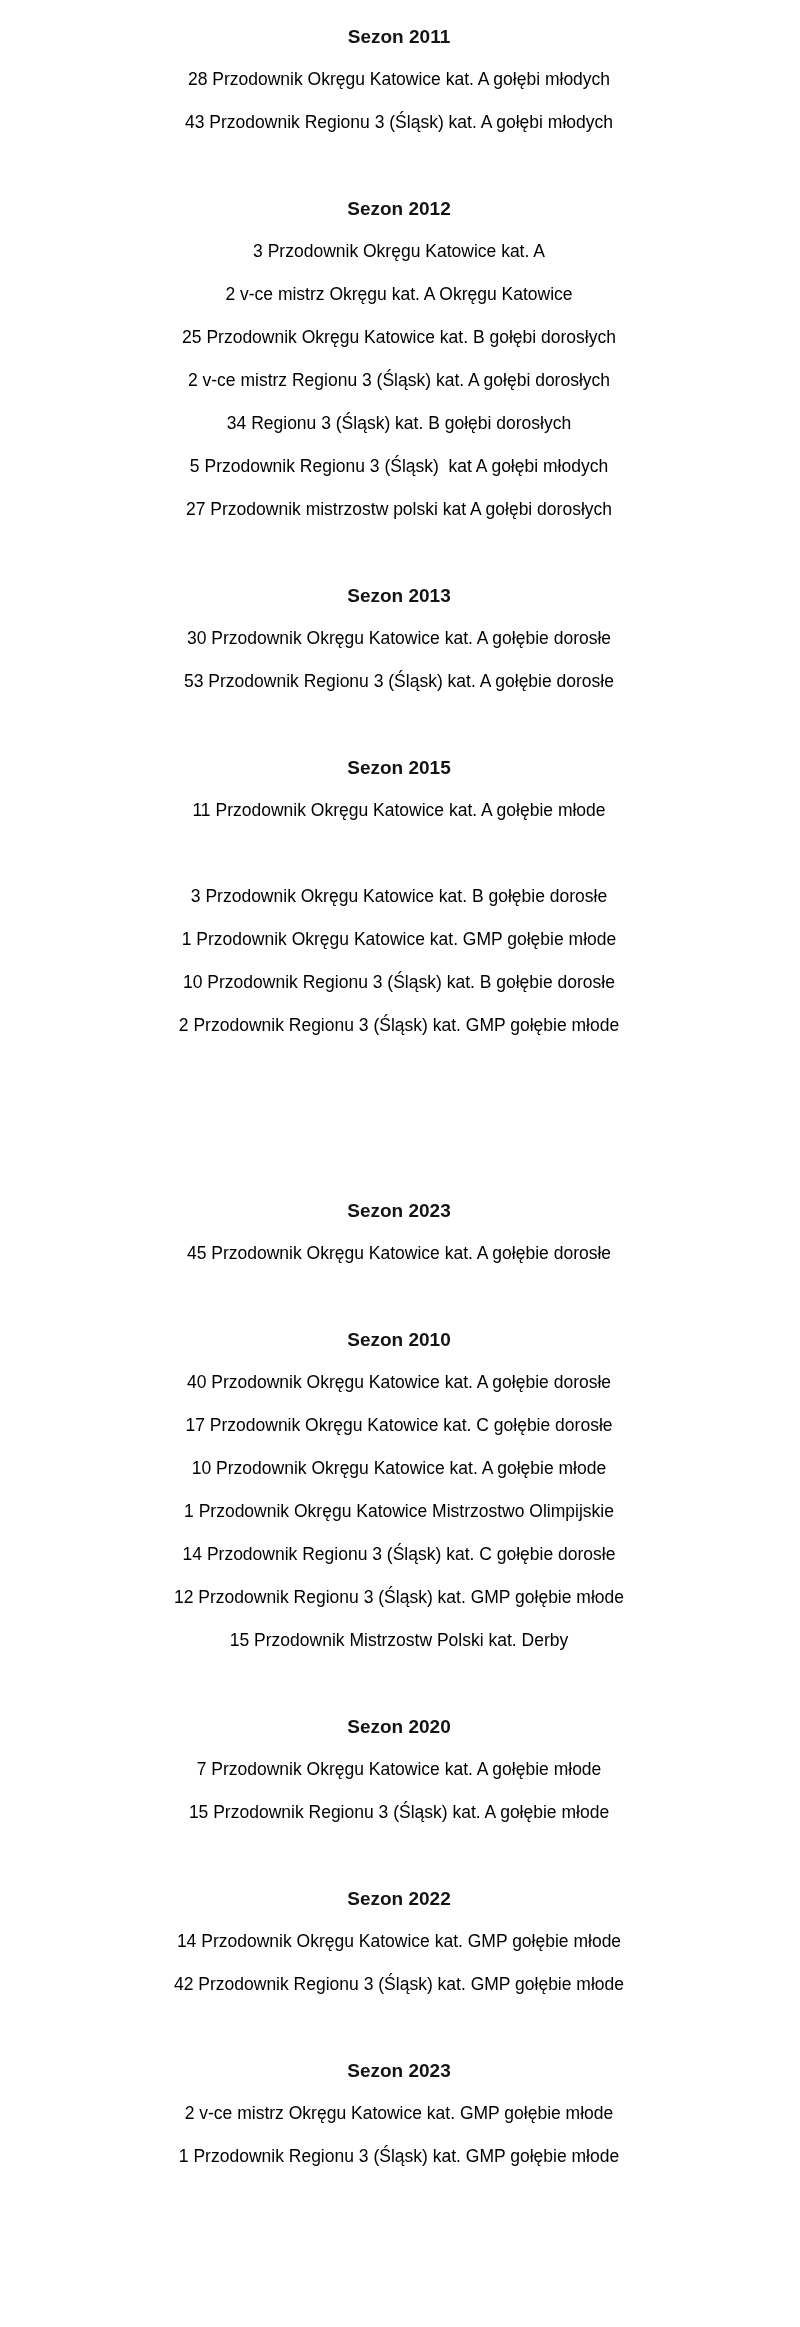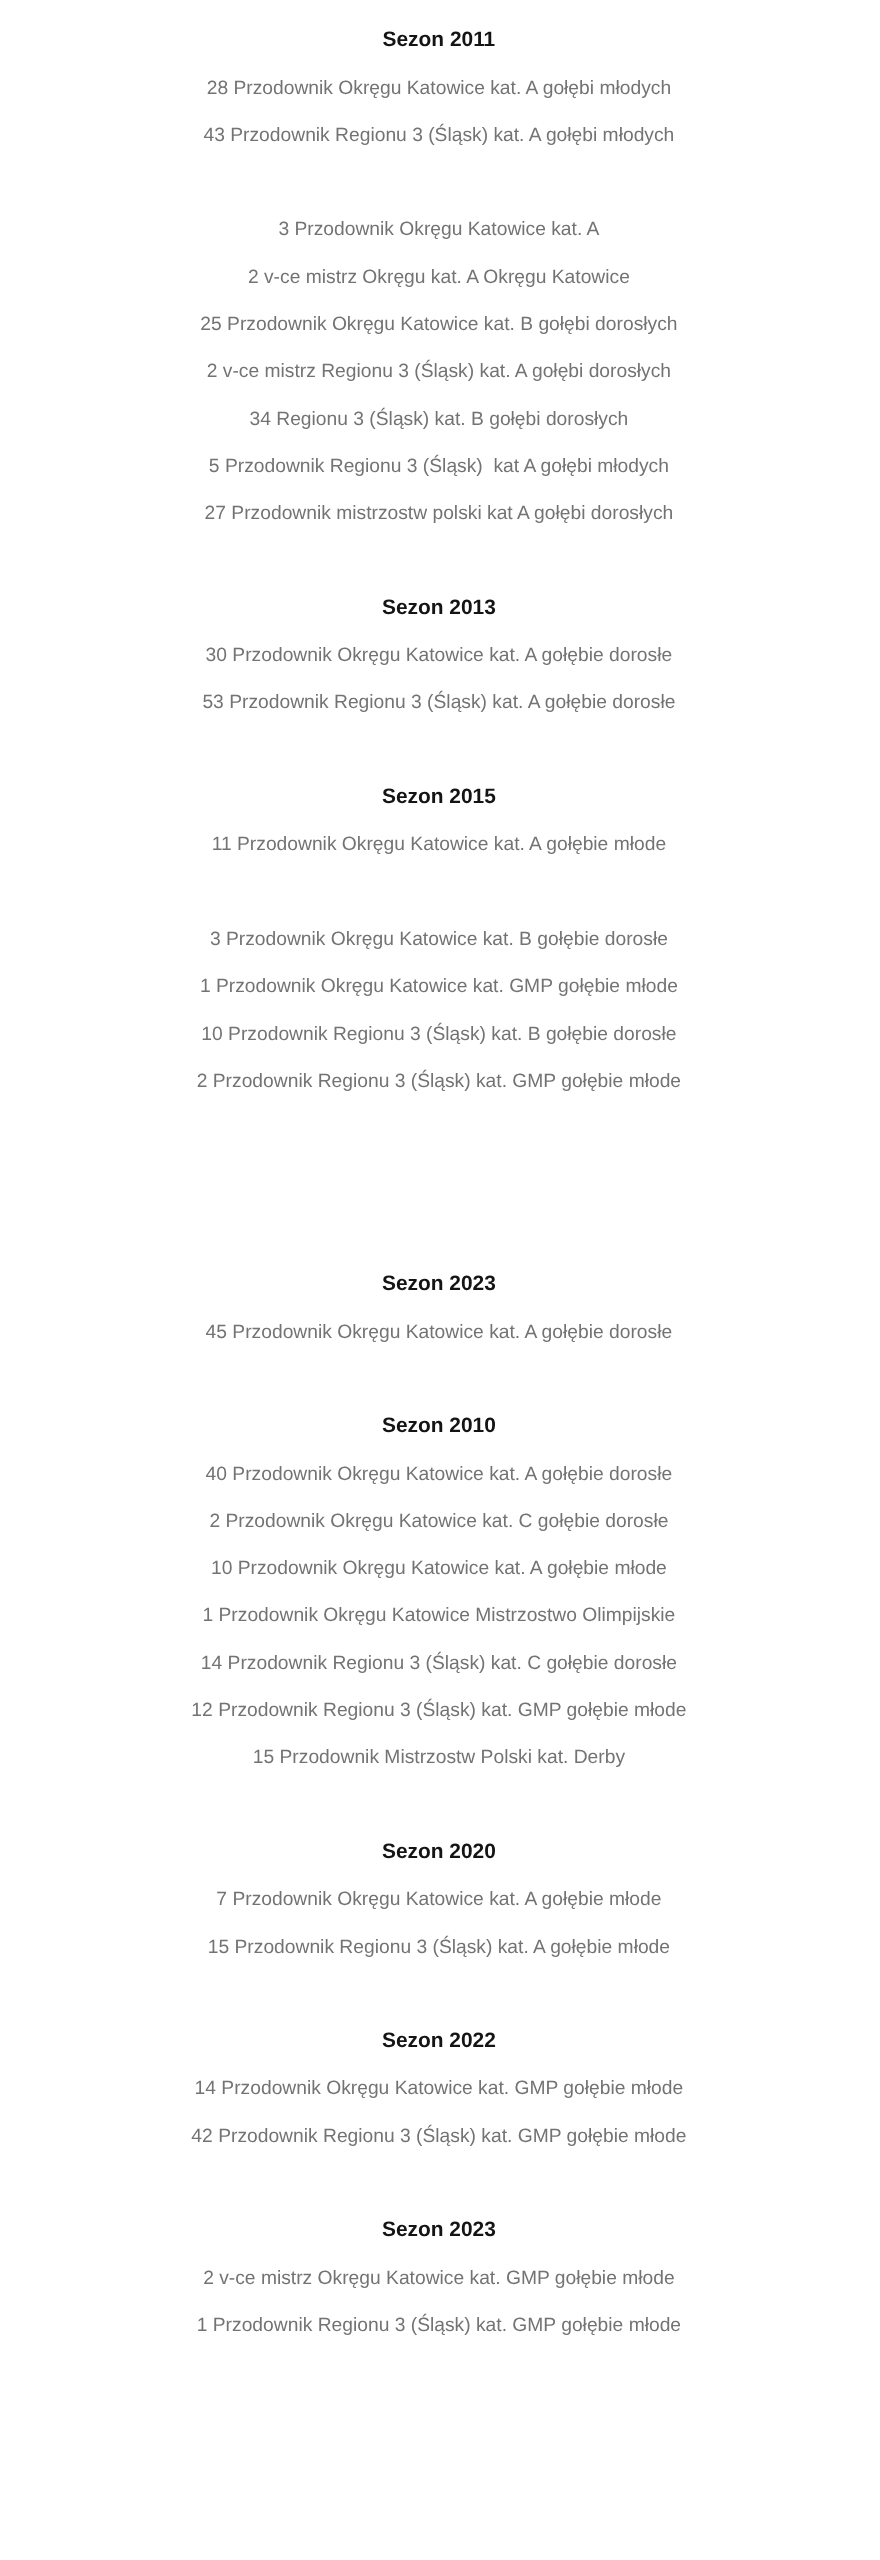--- a/index.html
+++ b/index.html
@@ -45,34 +45,35 @@
     color: #141414;
   }
   .achievement-line {
     margin: 0;
     height: 43px;
     line-height: 43px;
     text-align: center;
     font-size: 17.5px;
     font-weight: 400;
     white-space: pre-wrap;
-    color: #737373;
+    color: #000000;
   }
 </style>
 </head>
 <body>
 
 <main class="page">
   <div class="content">
       <section class="doc-section">
         <h2 class="season-heading">Sezon 2011</h2>
         <p class="achievement-line">28 Przodownik Okręgu Katowice kat. A gołębi młodych</p>
         <p class="achievement-line">43 Przodownik Regionu 3 (Śląsk) kat. A gołębi młodych</p>
       </section>
       <section class="doc-section">
+        <h2 class="season-heading">Sezon 2012</h2>
         <p class="achievement-line">3 Przodownik Okręgu Katowice kat. A</p>
         <p class="achievement-line">2 v-ce mistrz Okręgu kat. A Okręgu Katowice</p>
         <p class="achievement-line">25 Przodownik Okręgu Katowice kat. B gołębi dorosłych</p>
         <p class="achievement-line">2 v-ce mistrz Regionu 3 (Śląsk) kat. A gołębi dorosłych</p>
         <p class="achievement-line">34 Regionu 3 (Śląsk) kat. B gołębi dorosłych</p>
         <p class="achievement-line">5 Przodownik Regionu 3 (Śląsk)  kat A gołębi młodych</p>
         <p class="achievement-line">27 Przodownik mistrzostw polski kat A gołębi dorosłych</p>
       </section>
       <section class="doc-section">
         <h2 class="season-heading">Sezon 2013</h2>
@@ -89,21 +90,21 @@
         <p class="achievement-line">10 Przodownik Regionu 3 (Śląsk) kat. B gołębie dorosłe</p>
         <p class="achievement-line">2 Przodownik Regionu 3 (Śląsk) kat. GMP gołębie młode</p>
       </section>
       <section class="doc-section">
         <h2 class="season-heading">Sezon 2023</h2>
         <p class="achievement-line">45 Przodownik Okręgu Katowice kat. A gołębie dorosłe</p>
       </section>
       <section class="doc-section">
         <h2 class="season-heading">Sezon 2010</h2>
         <p class="achievement-line">40 Przodownik Okręgu Katowice kat. A gołębie dorosłe</p>
-        <p class="achievement-line">2 Przodownik Okręgu Katowice kat. C gołębie dorosłe</p>
+        <p class="achievement-line">17 Przodownik Okręgu Katowice kat. C gołębie dorosłe</p>
         <p class="achievement-line">10 Przodownik Okręgu Katowice kat. A gołębie młode</p>
         <p class="achievement-line">1 Przodownik Okręgu Katowice Mistrzostwo Olimpijskie</p>
         <p class="achievement-line">14 Przodownik Regionu 3 (Śląsk) kat. C gołębie dorosłe</p>
         <p class="achievement-line">12 Przodownik Regionu 3 (Śląsk) kat. GMP gołębie młode</p>
         <p class="achievement-line">15 Przodownik Mistrzostw Polski kat. Derby</p>
       </section>
       <section class="doc-section">
         <h2 class="season-heading">Sezon 2020</h2>
         <p class="achievement-line">7 Przodownik Okręgu Katowice kat. A gołębie młode</p>
         <p class="achievement-line">15 Przodownik Regionu 3 (Śląsk) kat. A gołębie młode</p>

